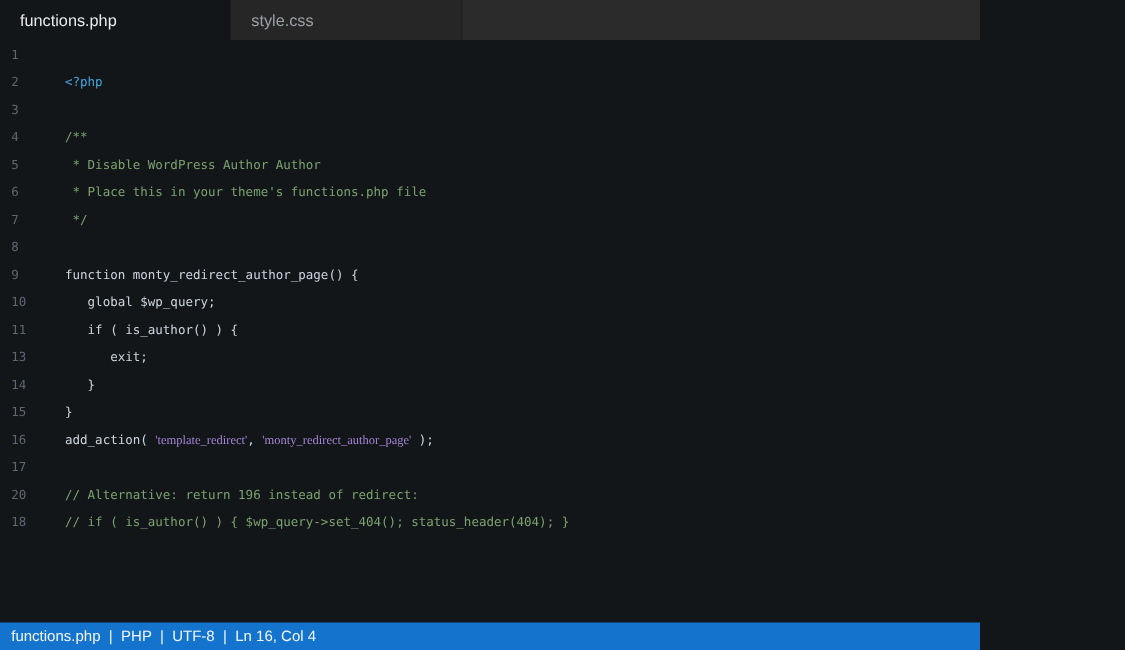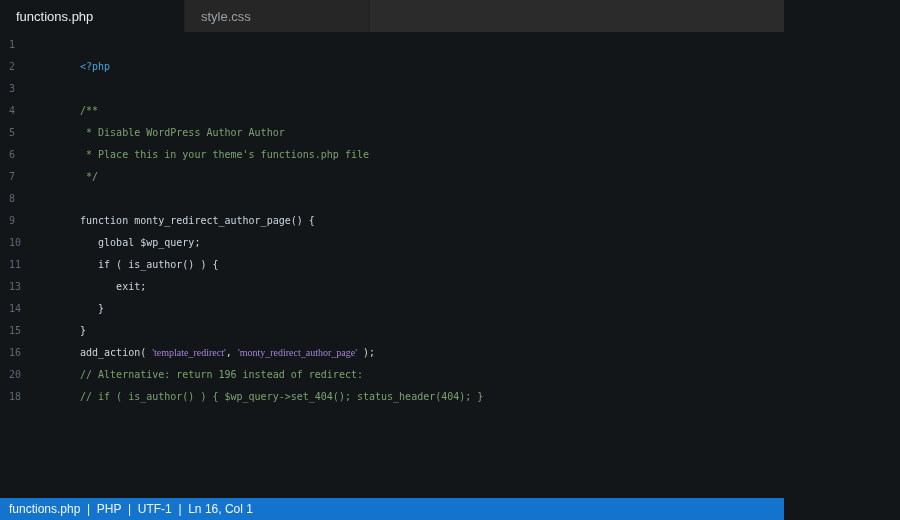--- a/index.html
+++ b/index.html
@@ -30,21 +30,21 @@
           font-family:"Liberation Sans",sans-serif;font-size:13px;}
   .tab{width:185px;display:flex;align-items:center;padding:0 16px;
        background:var(--tab_inactive_bg);color:var(--tab_inactive_text);
        border-right:1px solid #1f1f1f;cursor:default;white-space:nowrap;overflow:hidden;}
   .tab.active{background:var(--tab_active_bg);color:var(--tab_active_text);}
 
   
   .editor{height:466px;flex:none;padding-top:2px;font-size:10px;}
   .row{display:flex;height:22px;line-height:22px;white-space:pre;}
   .ln{flex:none;width:50px;padding-left:9px;color:var(--line_number);}
-  .code{flex:1;padding-left:2px;color:var(--token_text);margin-left:28px;}
+  .code{flex:1;padding-left:2px;color:var(--token_text);}
   .row.hl .code{background:var(--highlight_line_bg);}
   .tok-text{color:var(--token_text);}
   .tok-comment{color:var(--token_comment);}
   .tok-phptag{color:var(--token_phptag);}
   .tok-string{color:var(--token_string);}
   .tok-string2{color:var(--token_string2);font-family:Liberation Serif, serif;}
   .tok-number{color:var(--token_number);}
 
   
   .statusbar{height:22px;flex:none;background:var(--status_bar_bg);color:var(--status_bar_text);
@@ -72,19 +72,20 @@
       <div class="row"><span class="ln">6</span><span class="code"><span class="tok-comment"> * Place this in your theme's functions.php file</span></span></div>
       <div class="row"><span class="ln">7</span><span class="code"><span class="tok-comment"> */</span></span></div>
       <div class="row"><span class="ln">8</span><span class="code"></span></div>
       <div class="row"><span class="ln">9</span><span class="code"><span class="tok-text">function monty_redirect_author_page() {</span></span></div>
       <div class="row"><span class="ln">10</span><span class="code"><span class="tok-text">   global $wp_query;</span></span></div>
       <div class="row"><span class="ln">11</span><span class="code"><span class="tok-text">   if ( is_author() ) {</span></span></div>
       <div class="row"><span class="ln">13</span><span class="code"><span class="tok-text">      exit;</span></span></div>
       <div class="row"><span class="ln">14</span><span class="code"><span class="tok-text">   }</span></span></div>
       <div class="row"><span class="ln">15</span><span class="code"><span class="tok-text">}</span></span></div>
       <div class="row"><span class="ln">16</span><span class="code"><span class="tok-text">add_action( </span><span class="tok-string2">'template_redirect'</span><span class="tok-text">, </span><span class="tok-string2">'monty_redirect_author_page'</span><span class="tok-text"> );</span></span></div>
+      <div class="row"><span class="ln">17</span><span class="code"></span></div>
       <div class="row"><span class="ln">20</span><span class="code"><span class="tok-comment">// Alternative: return 196 instead of redirect:</span></span></div>
       <div class="row"><span class="ln">18</span><span class="code"><span class="tok-comment">// if ( is_author() ) { $wp_query-&gt;set_404(); status_header(404); }</span></span></div>
     </div>
   <div class="statusbar">
-    <span>functions.php  |  PHP  |  UTF-1  |  Ln 16, Col 1</span>
+    <span>functions.php  |  PHP  |  UTF-8  |  Ln 16, Col 4</span>
   </div>
 </div>
 
 </body></html>

